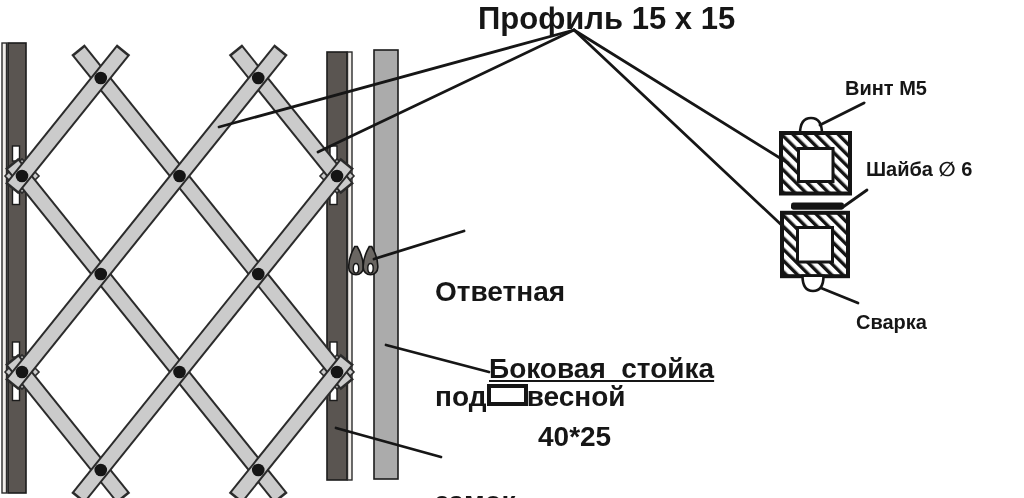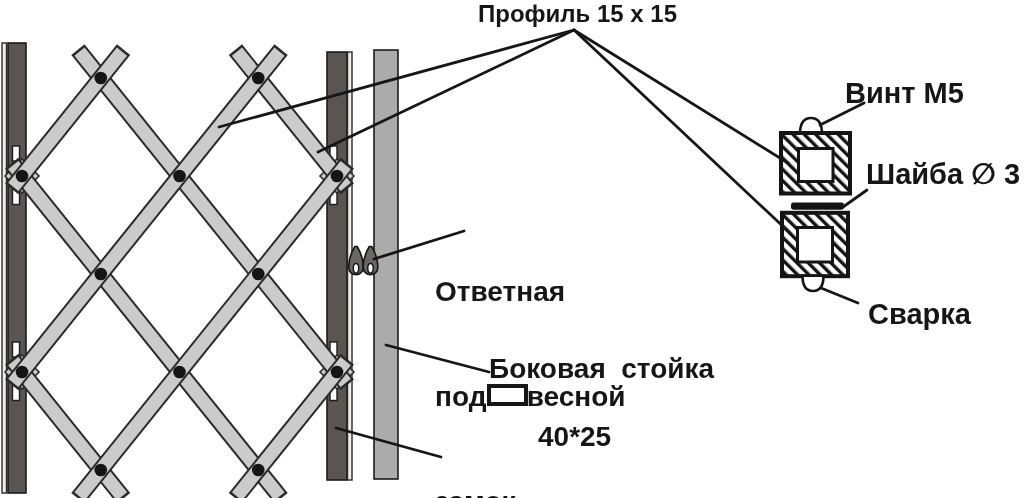--- a/index.html
+++ b/index.html
@@ -5,23 +5,23 @@
   html,body{margin:0;padding:0;background:#fff;}
   .stage{
     position:relative;width:1024px;height:498px;background:#ffffff;
     font-family:"Liberation Sans","DejaVu Sans",sans-serif;overflow:hidden;
   }
   .stage svg{position:absolute;left:0;top:0;}
   .lbl{
     position:absolute;color:var(--ink,#161616);font-weight:bold;
     white-space:pre;line-height:1.2;
   }
-  .lbl.title{font-size:24px;}
+  .lbl.title{font-size:31px;}
   .lbl.mid{font-size:28px;line-height:35px;}
-  .lbl.detail{font-size:29px;}
+  .lbl.detail{font-size:20px;}
   .rect-sym{
     position:absolute;border:4px solid var(--ink,#161616);background:#fff;
   }
   .u-dark{stroke:var(--outline,#2b2b2b);stroke-width:17;stroke-linecap:butt;}
   .u-fill{stroke:var(--bar_fill,#cbcbcb);stroke-width:13;stroke-linecap:butt;}
   .leader{stroke:var(--ink,#161616);stroke-width:2.8;stroke-linecap:round;}
 </style>
 </head>
 <body>
 
@@ -130,22 +130,22 @@
   </svg>
 
   <div class="lbl title" style="left:478px;top:0px;">Профиль 15 х 15</div>
 
   <div class="lbl mid" style="left:435px;top:204px;">
     <div>Ответная</div>
     <div>под навесной</div>
     <div>замок</div>
   </div>
 
-  <div class="lbl mid" style="left:489px;top:351px;">Боковая  стойка</div>
+  <div class="lbl mid" style="left:489px;top:351px;text-decoration:underline;">Боковая  стойка</div>
   <div class="rect-sym" style="left:487px;top:384px;width:33px;height:14px;"></div>
   <div class="lbl mid" style="left:538px;top:396px;margin-top:23px;">40*25</div>
 
 
   <div class="lbl detail" style="left:845px;top:76px;">Винт М5</div>
-  <div class="lbl detail" style="left:866px;top:157px;">Шайба ∅ 3</div>
-  <div class="lbl detail" style="left:856px;top:297px;margin-left:12px;">Сварка</div>
+  <div class="lbl detail" style="left:866px;top:157px;">Шайба ∅ 6</div>
+  <div class="lbl detail" style="left:856px;top:310px;">Сварка</div>
 
 </div>
 
 </body></html>

